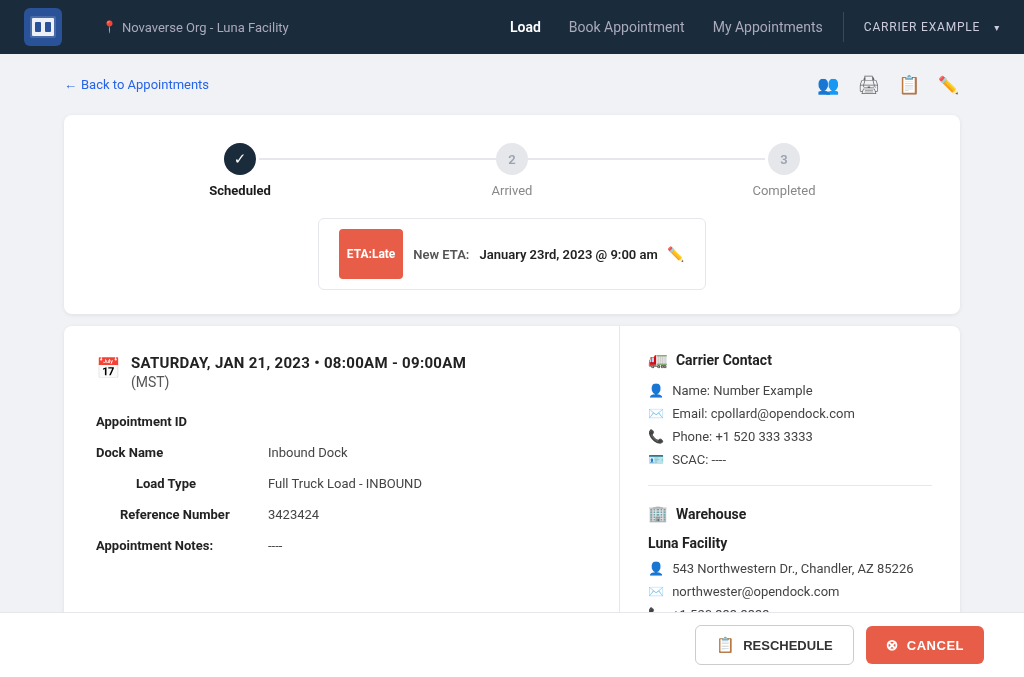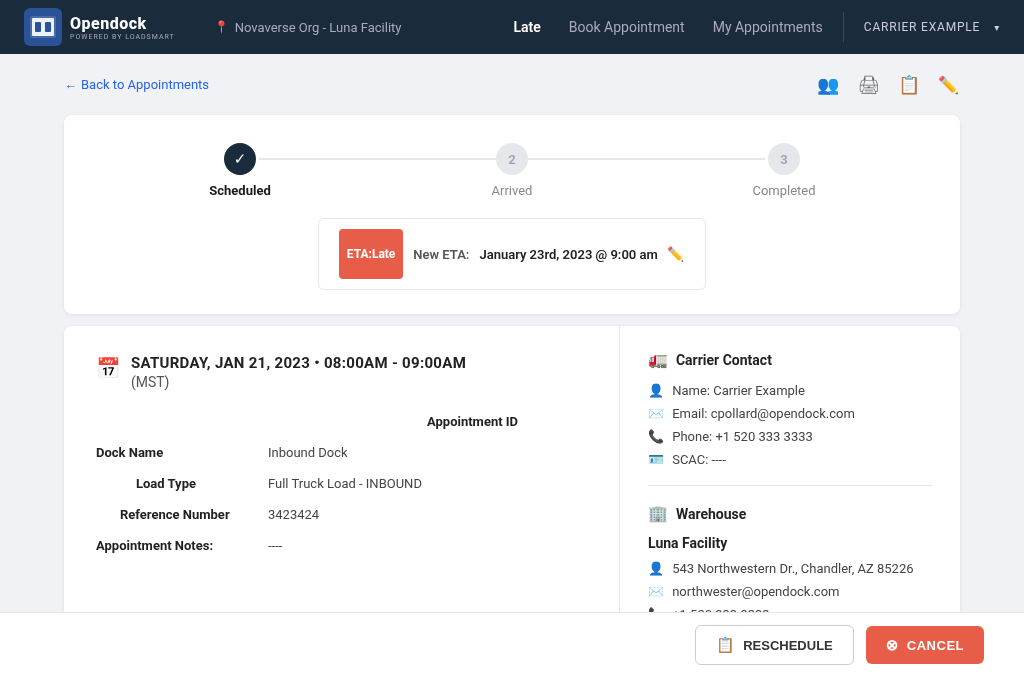--- a/index.html
+++ b/index.html
@@ -10,33 +10,29 @@
 
 <header style="background:#1a2b3c; color:white; display:flex; align-items:center; padding:0 24px; height:54px; gap:0;">
   <div style="display:flex; align-items:center; gap:8px; margin-right:40px; cursor:pointer;">
     <svg width="38" height="38" viewBox="0 0 38 38">
       <rect width="38" height="38" rx="6" fill="#2a5298"></rect>
       <rect x="6" y="8" width="26" height="22" rx="2" fill="white" opacity="0.15"></rect>
       <rect x="8" y="10" width="22" height="18" rx="1" fill="white" opacity="0.9"></rect>
       <rect x="11" y="14" width="6" height="10" rx="1" fill="#2a5298"></rect>
       <rect x="21" y="14" width="6" height="10" rx="1" fill="#2a5298"></rect>
     </svg>
-    <div>
-      <div style="font-weight:800; font-size:16px; letter-spacing:0.5px;">Opendock</div>
-      <div style="font-size:7px; color:#aab; letter-spacing:1px;">POWERED BY LOADSMART</div>
-    </div>
   </div>
 
   <div style="display:flex; align-items:center; gap:5px; font-size:13px; color:#aab; margin-right:auto;">
     <span style="font-size:12px;">📍</span>
     <span>Novaverse Org - Luna Facility</span>
   </div>
 
   <nav style="display:flex; align-items:center; gap:28px;">
-    <a style="color:white; font-weight:600; font-size:14px; cursor:pointer; text-decoration:none;">Late</a>
+    <a style="color:white; font-weight:600; font-size:14px; cursor:pointer; text-decoration:none;">Load</a>
     <a style="color:#aab; font-size:14px; cursor:pointer; text-decoration:none;">Book Appointment</a>
     <a style="color:#aab; font-size:14px; cursor:pointer; text-decoration:none;">My Appointments</a>
   </nav>
 
   <div style="width:1px; height:30px; background:#445; margin:0 20px;"></div>
 
   <div style="display:flex; align-items:center; gap:14px; cursor:pointer; font-size:12px; color:#ccd; letter-spacing:0.8px;">
     <span>CARRIER EXAMPLE</span>
     <span style="font-size:10px;">▾</span>
   </div>
@@ -95,21 +91,21 @@
       <div style="flex:1; padding:28px 32px; border-right:1px solid #e5e7eb;">
 
         <div style="display:flex; align-items:flex-start; gap:10px; margin-bottom:24px;">
           <span style="color:#555; font-size:20px; margin-top:2px;">📅</span>
           <div>
             <div style="font-size:15px; font-weight:700; color:#222; letter-spacing:0.3px;">SATURDAY, JAN 21, 2023  •  08:00AM - 09:00AM</div>
             <div style="font-size:14px; color:#555; margin-top:2px;">(MST)</div>
           </div>
         </div>
 
-        <div style="display:flex; align-items:flex-start; margin-bottom:16px; gap:28px;justify-content:flex-end;">
+        <div style="display:flex; align-items:flex-start; margin-bottom:16px; gap:28px;">
           <div style="font-weight:700; color:#222; min-width:160px; font-size:13px;">Appointment ID</div>
         </div>
 
         <div style="display:flex; align-items:flex-start; margin-bottom:16px; gap:12px;">
           <div style="font-weight:700; color:#222; min-width:160px; font-size:13px;">Dock Name</div>
           <div style="color:#444; font-size:13px;">Inbound Dock</div>
         </div>
 
         <div style="display:flex; align-items:flex-start; margin-bottom:16px; gap:12px;">
           <div style="font-weight:700; color:#222; min-width:160px; font-size:13px;padding-left:40px;">Load Type</div>
@@ -129,21 +125,21 @@
 
       <div style="flex:0 0 340px; padding:24px 28px;">
 
         <div>
           <div style="display:flex; align-items:center; gap:8px; font-weight:700; color:#222; margin-bottom:14px; font-size:14px;">
             <span style="color:#666; font-size:16px;">🚛</span>
             <span>Carrier Contact</span>
           </div>
           <div style="display:flex; align-items:center; gap:8px; margin-bottom:8px; font-size:13px; color:#444;">
             <span style="color:#888; font-size:13px;">👤</span>
-            <span>Name: Carrier Example</span>
+            <span>Name: Number Example</span>
           </div>
           <div style="display:flex; align-items:center; gap:8px; margin-bottom:8px; font-size:13px; color:#444;">
             <span style="color:#888; font-size:13px;">✉️</span>
             <span>Email: cpollard@opendock.com</span>
           </div>
           <div style="display:flex; align-items:center; gap:8px; margin-bottom:8px; font-size:13px; color:#444;">
             <span style="color:#888; font-size:13px;">📞</span>
             <span>Phone: +1 520 333 3333</span>
           </div>
           <div style="display:flex; align-items:center; gap:8px; margin-bottom:0; font-size:13px; color:#444;">

